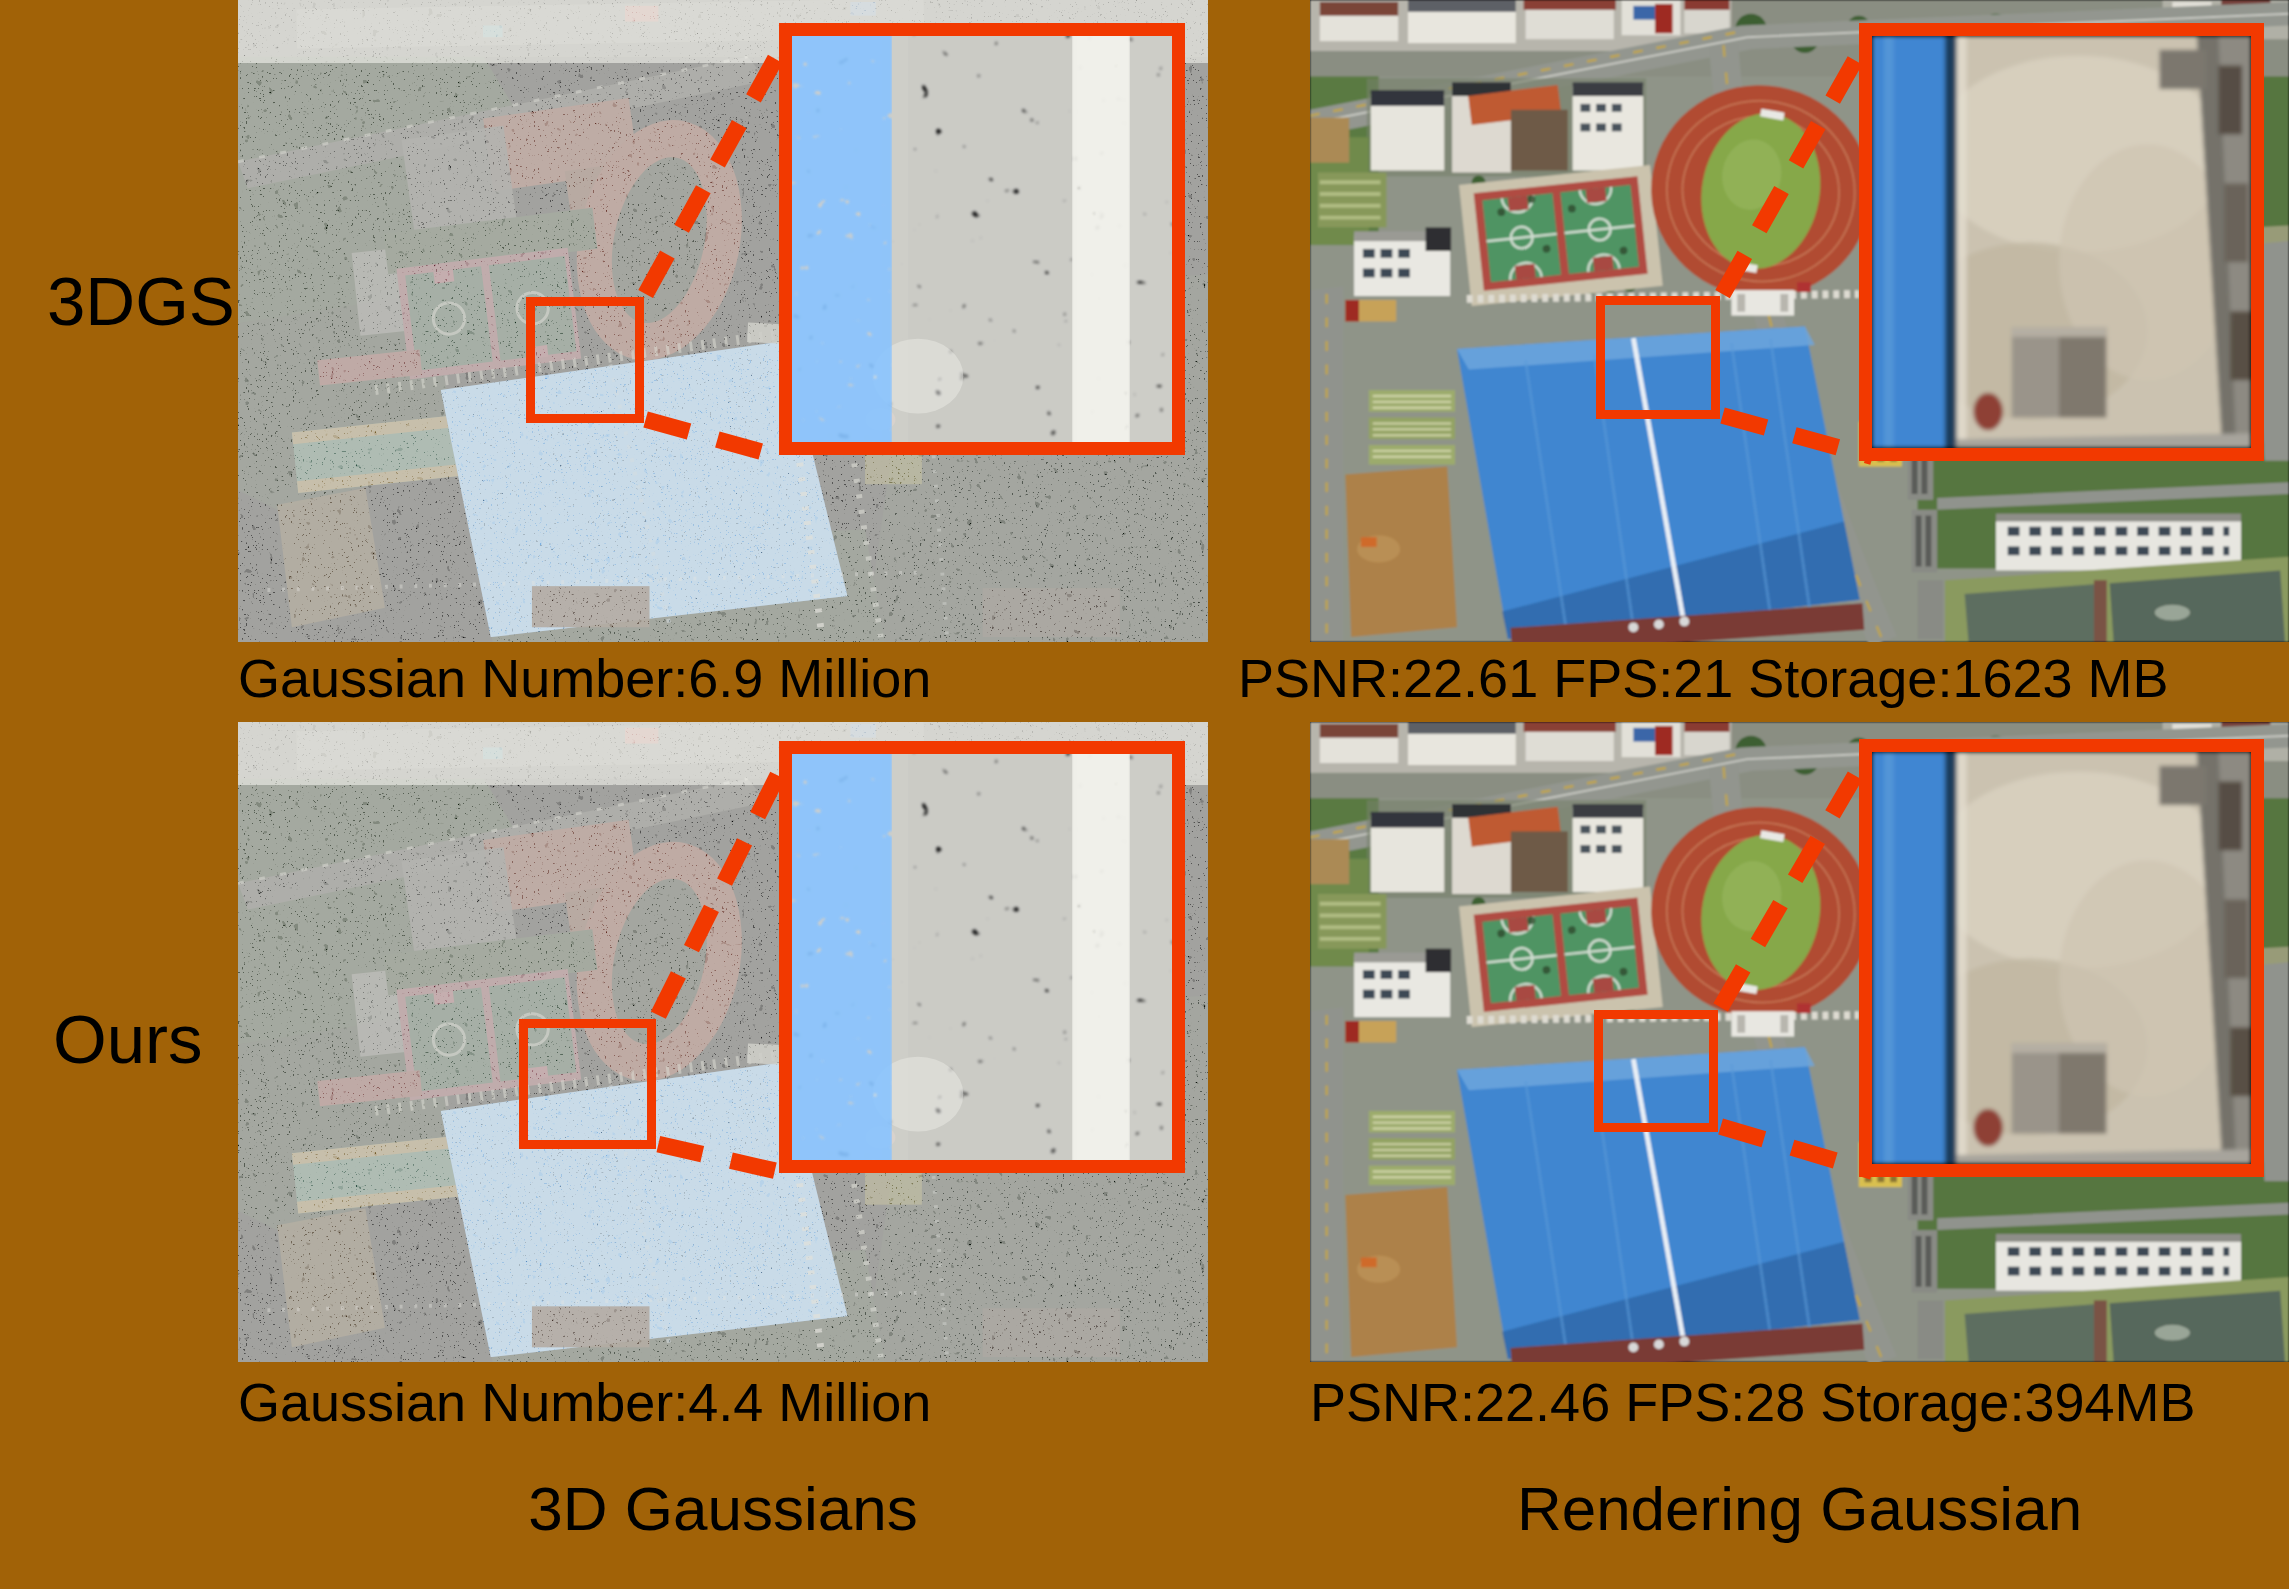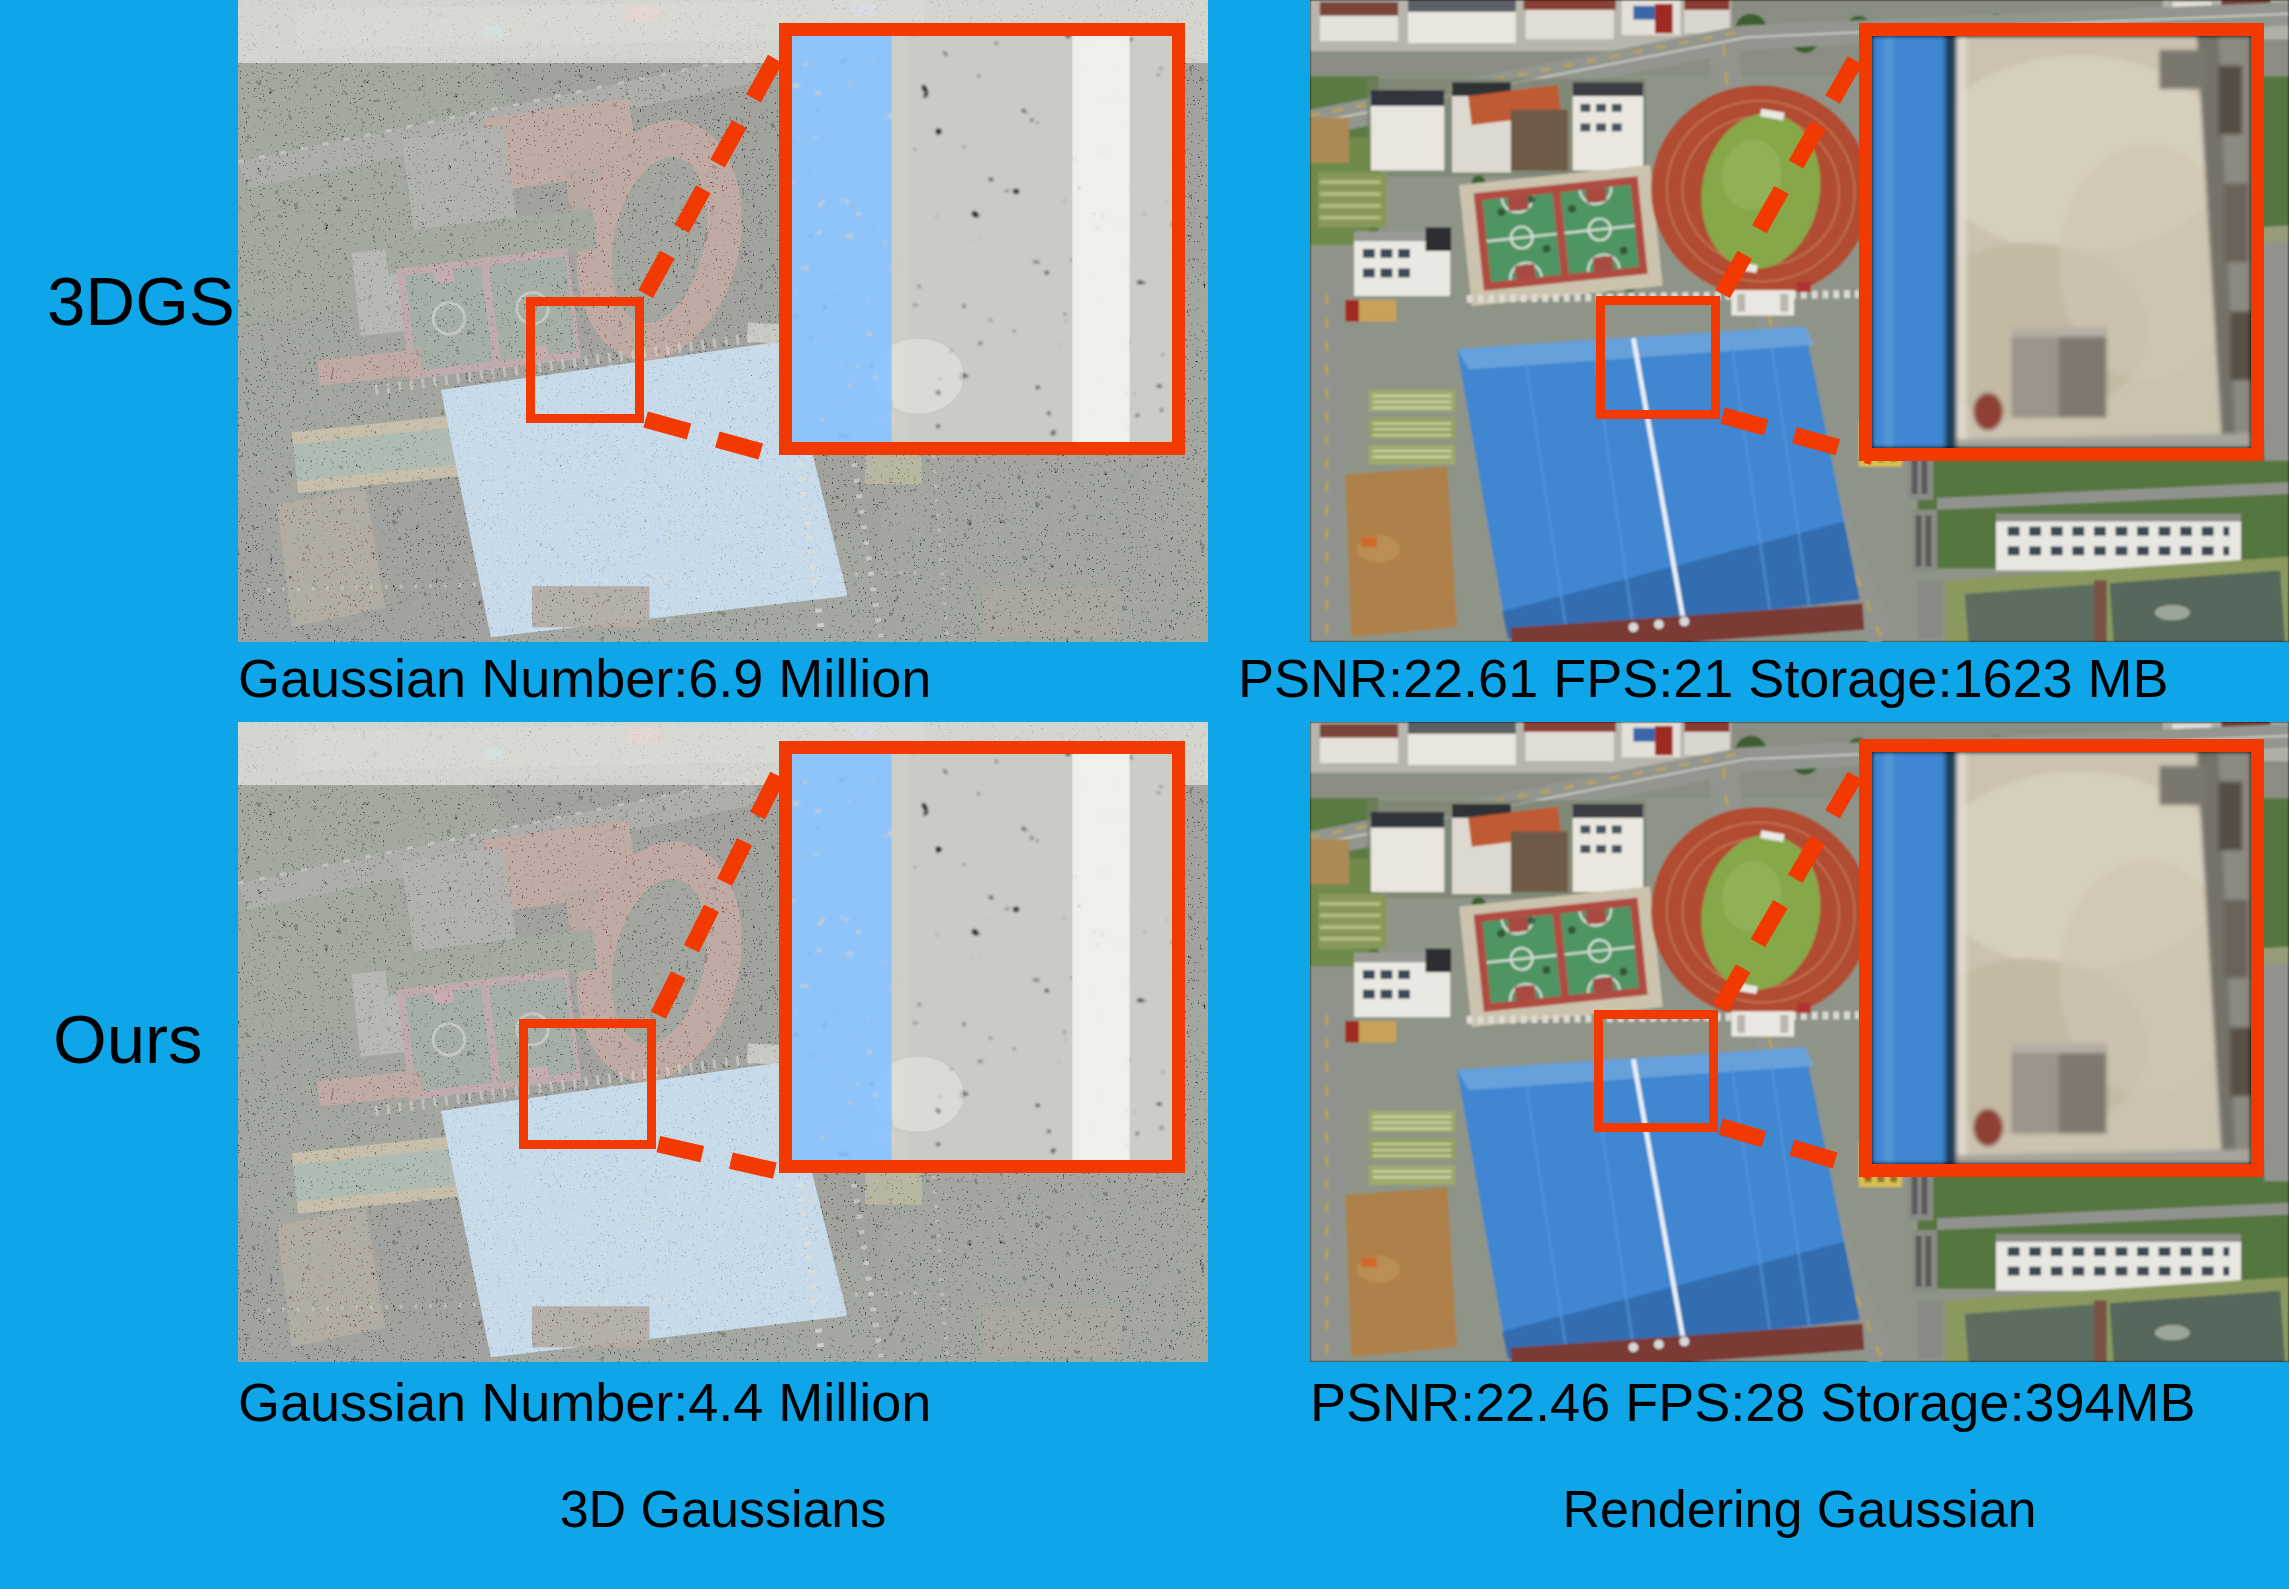--- a/index.html
+++ b/index.html
@@ -1,34 +1,34 @@
 <!DOCTYPE html>
 <html style="--accent: #f23900;"><head>
 <meta charset="utf-8">
 <style>
   html,body{margin:0;padding:0;background:#ffffff;}
   .page{
-    position:relative;width:2290px;height:1590px;background:#0ea5e9;
+    position:relative;width:2290px;height:1590px;background:#a16207;
     font-family:"Liberation Sans",sans-serif;color:#000;overflow:hidden;
   }
   .method-label{
     position:absolute;font-size:69px;line-height:1;color:#000;white-space:nowrap;
   }
   .panel{position:absolute;overflow:hidden;background:#000;}
   .panel svg.scene{position:absolute;left:0;top:0;width:100%;height:100%;display:block;}
   .panel svg.overlay{position:absolute;left:0;top:0;width:100%;height:100%;pointer-events:none;}
   .zoombox{position:absolute;border:9.8px solid var(--accent,#f23900);box-sizing:border-box;}
   .inset{position:absolute;border:13.7px solid var(--accent,#f23900);box-sizing:border-box;background:#000;}
   .inset svg{position:absolute;left:0;top:0;width:100%;height:100%;display:block;}
   .caption{
     position:absolute;font-size:54px;line-height:76px;height:76px;
     white-space:nowrap;color:#000;
   }
   .col-title{
-    position:absolute;text-align:center;font-size:52px;line-height:98px;height:98px;
+    position:absolute;text-align:center;font-size:62px;line-height:98px;height:98px;
     white-space:nowrap;color:#000;
   }
   .dash{stroke:var(--accent,#f23900);stroke-width:17;stroke-dasharray:46 30;fill:none;}
 </style>
 </head>
 <body>
 
 <svg width="0" height="0" style="position:absolute" aria-hidden="true">
 <defs>
   <filter id="specF">

